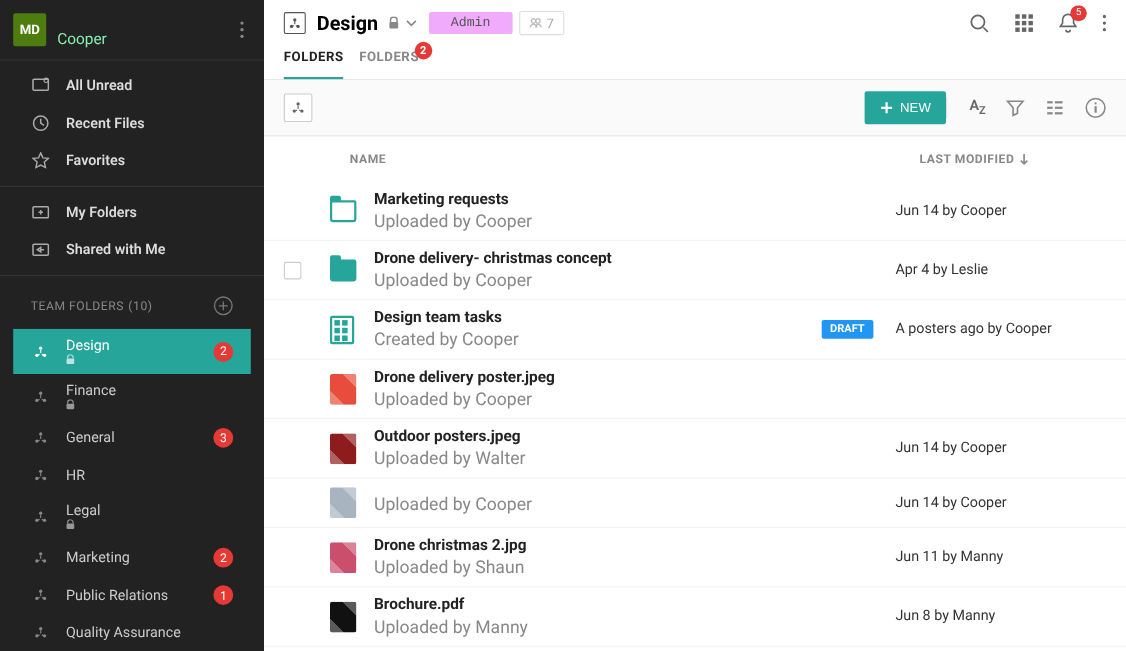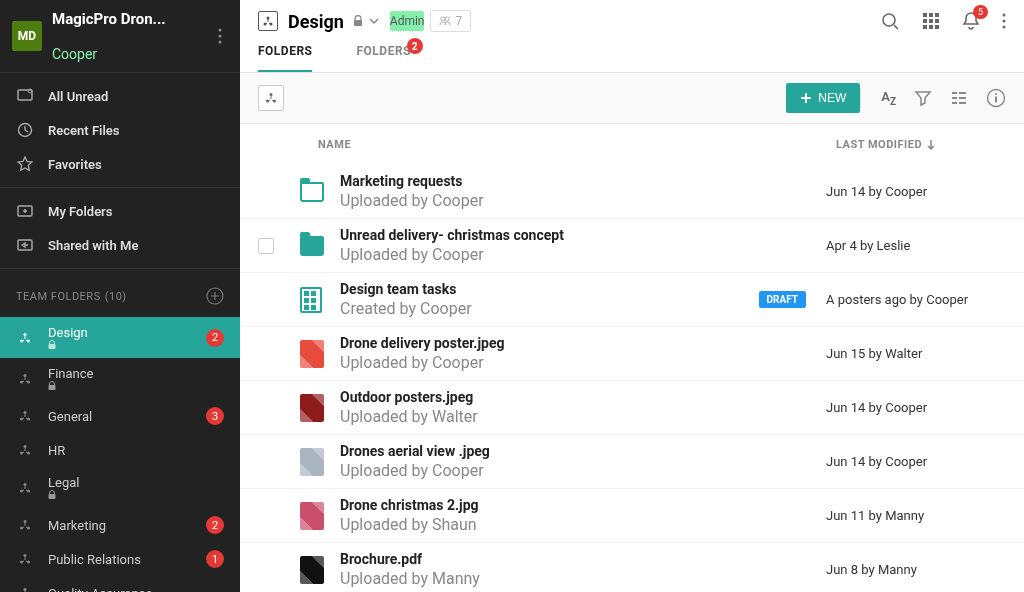--- a/index.html
+++ b/index.html
@@ -3,57 +3,57 @@
   <meta charset="utf-8">
   <style>
     * { box-sizing: border-box; margin: 0; padding: 0; }
     body { font-family: -apple-system, BlinkMacSystemFont, 'Segoe UI', Roboto, sans-serif; width: 1024px; height: 592px; overflow: hidden; display: flex; }
     .sidebar { width: 240px; background: #222; color: #ccc; display: flex; flex-direction: column; height: 100%; }
     .sidebar-header { display: flex; align-items: center; padding: 10px 12px; }
     .avatar-sq { width: 30px; height: 30px; background: #4d7c0f; color:#fff; font-weight:700; font-size:12px; display:flex; align-items:center; justify-content:center; border-radius:2px; margin-right:10px; }
     .ws-title { font-size: 15px; font-weight: 700; color:#fff; white-space:nowrap; overflow:hidden; text-overflow:ellipsis; max-width:140px; }
     .ws-sub { font-size: 14px; color:#86efac; margin-top:18px; }
     .more-v { margin-left:auto; color:#888; padding:6px; cursor:pointer; }
-    .sb-section { border-top:1px solid #333; padding:6px 0; }
+    .sb-section { border-top:1px solid #333; padding:6px 12px; }
     .sb-item { display:flex; align-items:center; padding:8px 16px; cursor:pointer; font-size:13px; }
     .sb-item .ic { width:18px; height:18px; margin-right:14px; display:inline-flex; align-items:center; justify-content:center; color:#aaa; }
     .sb-item .lbl { flex:1; color:#ddd; font-weight:600; }
     .team-hdr { display:flex; align-items:center; padding:12px 16px; font-size:11px; letter-spacing:0.5px; color:#888; }
     .team-hdr .plus { margin-left:auto; color:#888; cursor:pointer; }
     .team-item { display:flex; align-items:center; padding:8px 16px; cursor:pointer; font-size:13px; }
     .team-item .ic { width:18px; height:18px; margin-right:14px; display:inline-flex; align-items:center; justify-content:center; }
     .team-item .lbl { flex:1; color:#ccc; }
     .team-item.active { background:#26a69a; color:#fff; }
     .team-item.active .lbl { color:#fff; }
     .team-item .lock { font-size:10px; margin-left:4px; color:inherit; opacity:0.7; }
     .badge-red { background:#e53935; color:#fff; border-radius:10px; min-width:18px; height:18px; font-size:11px; display:inline-flex; align-items:center; justify-content:center; padding:0 5px; }
     .main { flex:1; background:#fff; display:flex; flex-direction:column; height:100%; }
     .topbar { display:flex; align-items:center; padding:10px 18px 0 18px; }
     .tb-icon { width:20px; height:20px; border:1px solid #555; border-radius:2px; display:inline-flex; align-items:center; justify-content:center; margin-right:10px; font-size:10px; }
     .crumb-title { font-weight:700; font-size:18px; margin-right:6px; }
     .small-ic { font-size:11px; color:#666; margin:0 3px; }
-    .chip { background:#86efac; padding:3px 0; border-radius:2px; font-size:12px; color:#555; margin-left:8px; cursor:pointer; }
+    .chip { background:#f0abfc; padding:3px 20px; border-radius:2px; font-size:12px; color:#555; margin-left:8px; cursor:pointer;font-family:Liberation Mono, monospace; }
     .chip-out { border:1px solid #ddd; padding:3px 8px; border-radius:2px; font-size:12px; color:#aaa; margin-left:6px; display:inline-flex; align-items:center; gap:4px; }
     .top-actions { margin-left:auto; display:flex; align-items:center; gap:22px; color:#666; }
     .top-actions .abtn { cursor:pointer; position:relative; }
     .badge-red.small { position:absolute; top:-6px; right:-8px; min-width:14px; height:14px; font-size:9px; }
-    .tabs { display:flex; gap:44px; padding:12px 18px 0 18px; border-bottom:1px solid #e5e5e5; font-size:12px; font-weight:700; letter-spacing:0.5px; color:#888; }
+    .tabs { display:flex; gap:14px; padding:12px 18px 0 18px; border-bottom:1px solid #e5e5e5; font-size:12px; font-weight:700; letter-spacing:0.5px; color:#888; }
     .tab { padding-bottom:12px; cursor:pointer; position:relative; }
     .tab.active { color:#222; border-bottom:2px solid #26a69a; }
     .tab .badge-red { position:absolute; top:-6px; right:-12px; min-width:16px; height:16px; font-size:10px; }
     .toolbar { display:flex; align-items:center; padding:10px 18px; border-bottom:1px solid #e5e5e5; background:#fafafa; }
     .toolbar .sq { width:26px; height:26px; border:1px solid #ccc; border-radius:2px; display:inline-flex; align-items:center; justify-content:center; background:#fff; }
     .btn-new { margin-left:auto; background:#26a69a; color:#fff; border:none; padding:8px 14px; font-weight:400; font-size:12px; display:inline-flex; align-items:center; gap:6px; cursor:pointer; border-radius:2px; }
     .tool-right { display:flex; align-items:center; gap:18px; color:#888; padding-left:20px; border-left:1px solid #ddd; }
     .tool-right .tbtn { cursor:pointer; }
     .list-hdr { display:flex; align-items:center; padding:14px 18px 14px 60px; font-size:11px; font-weight:700; letter-spacing:0.5px; color:#888; }
     .list-hdr .c-name { flex:1; padding-left:18px; }
     .list-hdr .c-mod { width:180px; text-align:left; display:flex; align-items:center; gap:4px; cursor:pointer;padding-left:10px; }
     .rows { overflow-y:auto; flex:1; }
-    .row { display:flex; align-items:center; padding:8px 18px 8px 18px; border-bottom:1px solid #f2f2f2; cursor:pointer; }
+    .row { display:flex; align-items:center; padding:8px 30px 8px 18px; border-bottom:1px solid #f2f2f2; cursor:pointer; }
     .row .chk { width:42px; display:flex; justify-content:flex-start; }
     .chkbox { width:16px; height:16px; border:1px solid #ccc; border-radius:2px; background:#fff; }
     .row .thumb { width:40px; display:flex; justify-content:flex-start; }
     .row .meta { flex:1; min-width:0; }
     .row .name { font-weight:700; font-size:14px; color:#222; }
     .row .sub { font-size:16px; color:#888; margin-top:2px; }
     .row .draft { background:#2196f3; color:#fff; font-size:10px; font-weight:700; padding:3px 8px; border-radius:2px; margin-right:20px; }
     .row .mod { width:180px; font-size:13px; color:#333; text-align:left; }
     .folder-ic { width:24px; height:20px; background:#26a69a; border-radius:2px 2px 3px 3px; position:relative; border:2px solid #26a69a; background:#fff; }
     .folder-ic::before { content:''; position:absolute; top:-6px; left:-2px; width:10px; height:5px; background:#26a69a; border-radius:2px 2px 0 0; }
@@ -63,21 +63,20 @@
     .thumb-img { width:24px; height:28px; border-radius:2px; display:inline-block; }
     svg { display:block; }
   </style>
 </head>
 <body>
 
 <div class="sidebar">
   <div class="sidebar-header">
     <div class="avatar-sq">MD</div>
     <div style="flex:1; min-width:0;">
-      <div class="ws-title">MagicPro Dron...</div>
       <div class="ws-sub">Cooper</div>
     </div>
     <div class="more-v">
       <svg width="4" height="16" viewBox="0 0 4 16">
           <circle cx="2" cy="2" r="1.5" fill="#888"></circle>
           <circle cx="2" cy="8" r="1.5" fill="#888"></circle>
           <circle cx="2" cy="14" r="1.5" fill="#888"></circle>
         </svg>
     </div>
   </div>
@@ -391,21 +390,21 @@
     <div class="mod">Jun 14 by Cooper</div>
       </div>
       <div class="row">
     <div class="chk">
           <span class="chkbox"></span>
         </div>
     <div class="thumb">
           <span class="folder-ic fill"></span>
         </div>
     <div class="meta">
-      <div class="name">Unread delivery- christmas concept</div>
+      <div class="name">Drone delivery- christmas concept</div>
       <div class="sub">Uploaded by Cooper</div>
     </div>
 
     <div class="mod">Apr 4 by Leslie</div>
       </div>
       <div class="row">
     <div class="chk"></div>
     <div class="thumb">
           <span class="sheet-ic">
             <div></div>
@@ -426,41 +425,39 @@
       <div class="row">
     <div class="chk"></div>
     <div class="thumb">
           <span class="thumb-img" style="background:#e74c3c;background-image:linear-gradient(45deg,rgba(255,255,255,0.3) 25%,transparent 25%,transparent 75%,rgba(255,255,255,0.3) 75%);"></span>
         </div>
     <div class="meta">
       <div class="name">Drone delivery poster.jpeg</div>
       <div class="sub">Uploaded by Cooper</div>
     </div>
 
-    <div class="mod">Jun 15 by Walter</div>
       </div>
       <div class="row">
     <div class="chk"></div>
     <div class="thumb">
           <span class="thumb-img" style="background:#8e1c1c;background-image:linear-gradient(45deg,rgba(255,255,255,0.3) 25%,transparent 25%,transparent 75%,rgba(255,255,255,0.3) 75%);"></span>
         </div>
     <div class="meta">
       <div class="name">Outdoor posters.jpeg</div>
       <div class="sub">Uploaded by Walter</div>
     </div>
 
     <div class="mod">Jun 14 by Cooper</div>
       </div>
       <div class="row">
     <div class="chk"></div>
     <div class="thumb">
           <span class="thumb-img" style="background:#a8b5c0;background-image:linear-gradient(45deg,rgba(255,255,255,0.3) 25%,transparent 25%,transparent 75%,rgba(255,255,255,0.3) 75%);"></span>
         </div>
     <div class="meta">
-      <div class="name">Drones aerial view .jpeg</div>
       <div class="sub">Uploaded by Cooper</div>
     </div>
 
     <div class="mod">Jun 14 by Cooper</div>
       </div>
       <div class="row">
     <div class="chk"></div>
     <div class="thumb">
           <span class="thumb-img" style="background:#c94f6d;background-image:linear-gradient(45deg,rgba(255,255,255,0.3) 25%,transparent 25%,transparent 75%,rgba(255,255,255,0.3) 75%);"></span>
         </div>

